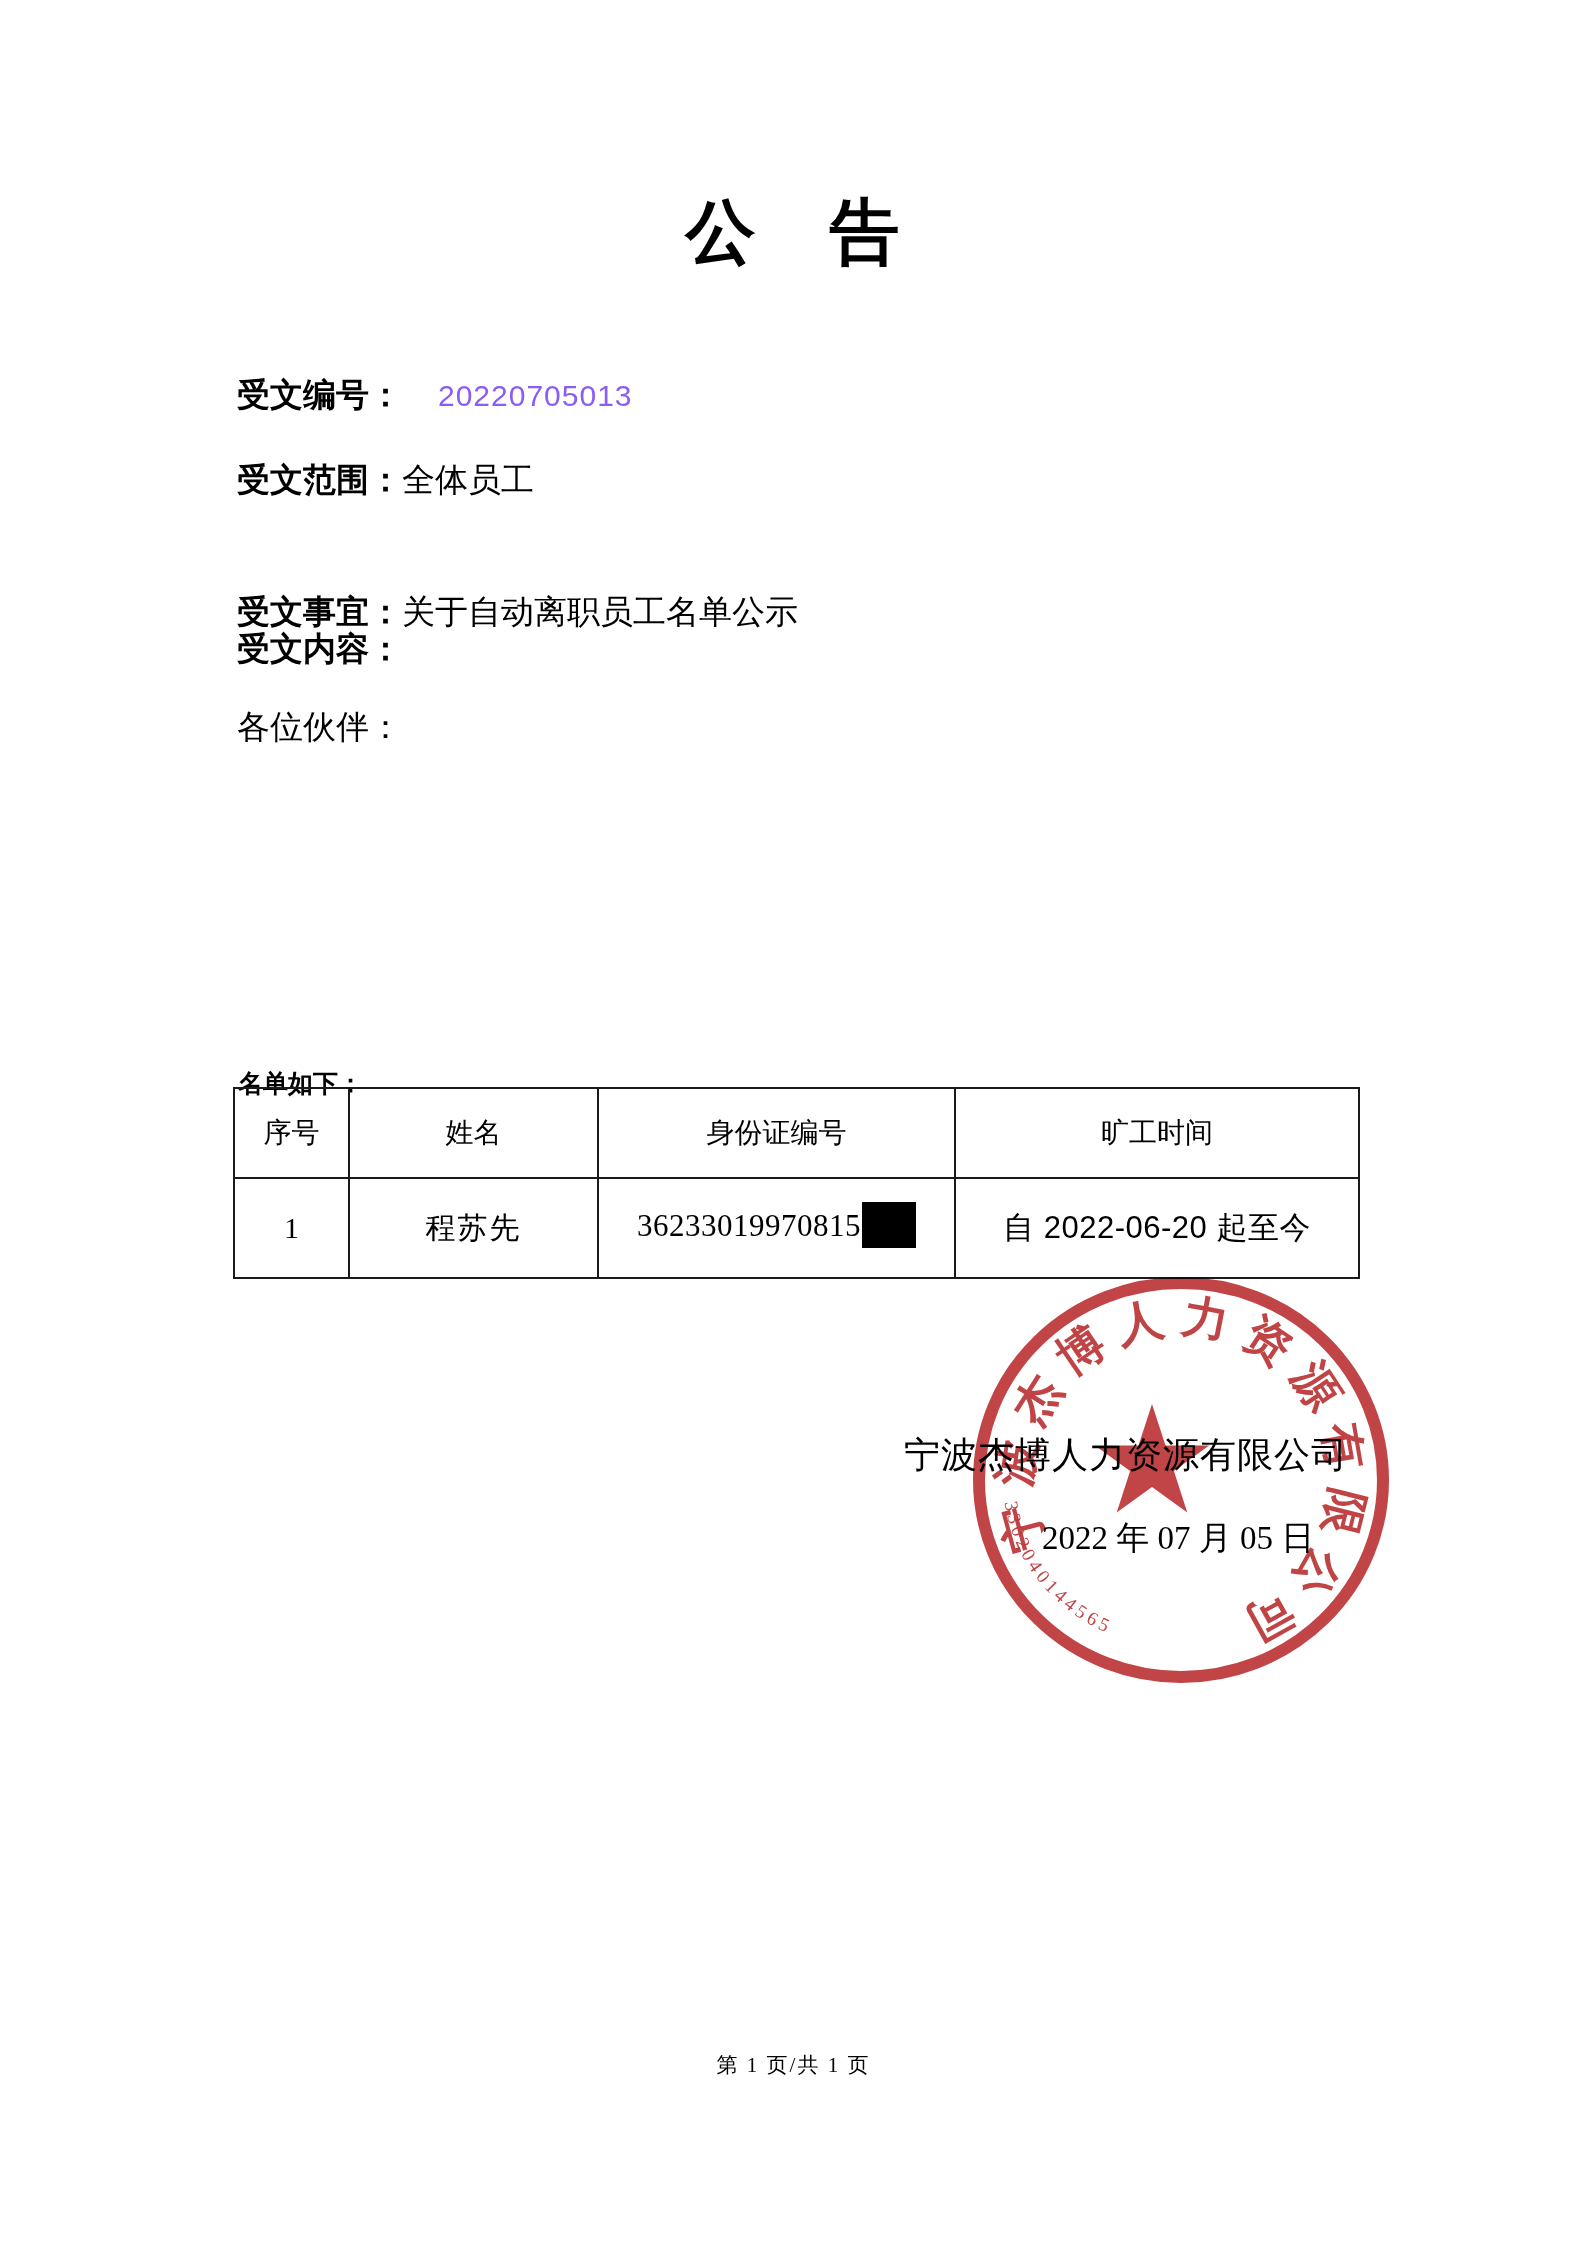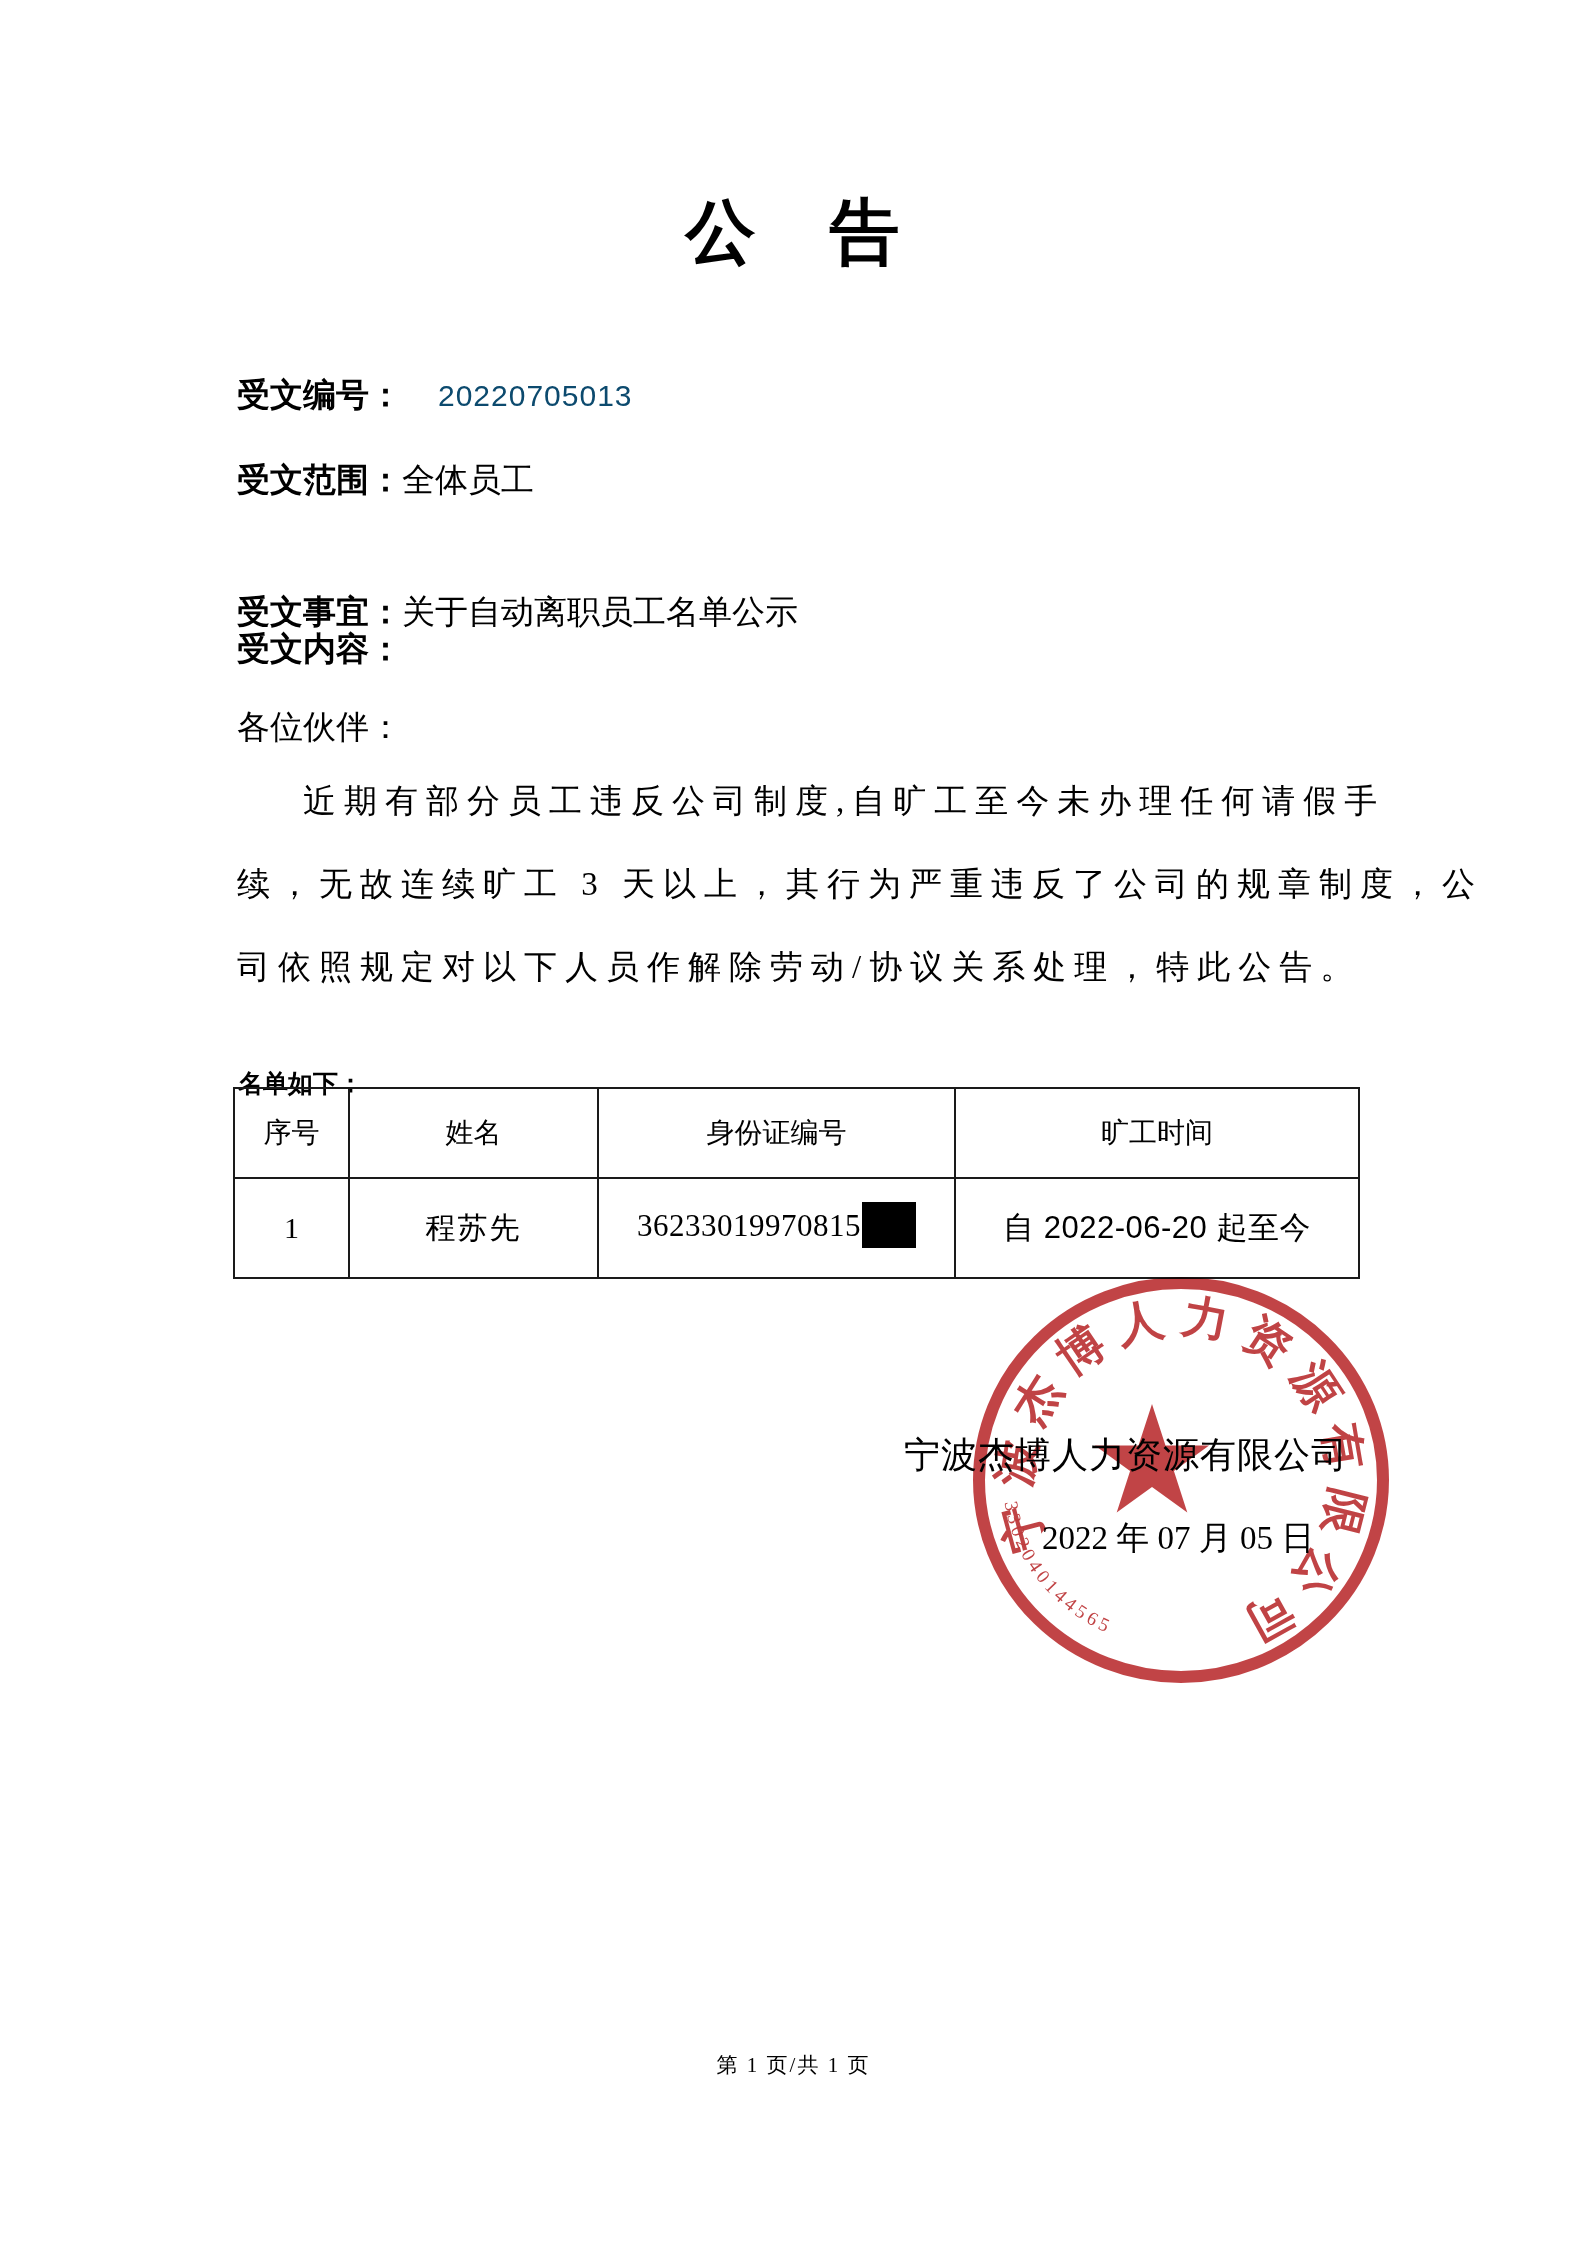--- a/index.html
+++ b/index.html
@@ -16,21 +16,21 @@
   .doc-title{
     position:absolute;top:198px;left:0;width:100%;
     text-align:center;font-size:70px;font-weight:bold;line-height:1;
     letter-spacing:2px;
   }
   .field-row{position:absolute;left:237px;font-size:33px;line-height:1;white-space:nowrap;}
   .field-label{font-weight:bold;}
   .field-value{font-weight:normal;}
   .value-sans{
     font-family:"Liberation Sans","DejaVu Sans",sans-serif;
-    font-size:30px;color:#0c4a6e;margin-left:36px;letter-spacing:1px;
+    font-size:30px;color:#8b5cf6;margin-left:36px;letter-spacing:1px;
   }
   .salutation{position:absolute;left:237px;top:711px;font-size:33px;line-height:1;}
   .body-block{
     position:absolute;left:237px;top:760px;width:1210px;
     font-size:33px;line-height:83px;letter-spacing:8px;
   }
   .body-line{white-space:nowrap;}
   .body-line.indent{text-indent:66px;}
   .list-heading{position:absolute;left:238px;top:1043px;font-size:25px;font-weight:bold;line-height:1;margin-top:28px;}
   table.roster{
@@ -91,25 +91,20 @@
   </div>
   <div class="field-row" style="top:548px;margin-top:48px;">
     <span class="field-label">受文事宜：</span><span class="field-value">关于自动离职员工名单公示</span>
   </div>
   <div class="field-row" style="top:633px;">
     <span class="field-label">受文内容：</span><span class="field-value"></span>
   </div>
 
   <div class="salutation">各位伙伴：</div>
 
-  <div class="body-block">
-    <div class="body-line indent">近期有部分员工违反公司制度,自旷工至今未办理任何请假手</div>
-    <div class="body-line">续，无故连续旷工 3 天以上，其行为严重违反了公司的规章制度，公</div>
-    <div class="body-line">司依照规定对以下人员作解除劳动/协议关系处理，特此公告。</div>
-  </div>
 
   <div class="list-heading">名单如下：</div>
 
   <table class="roster">
     <colgroup>
       <col class="col-no">
         <col class="col-name">
         <col class="col-id">
         <col class="col-absence">
     </colgroup>

